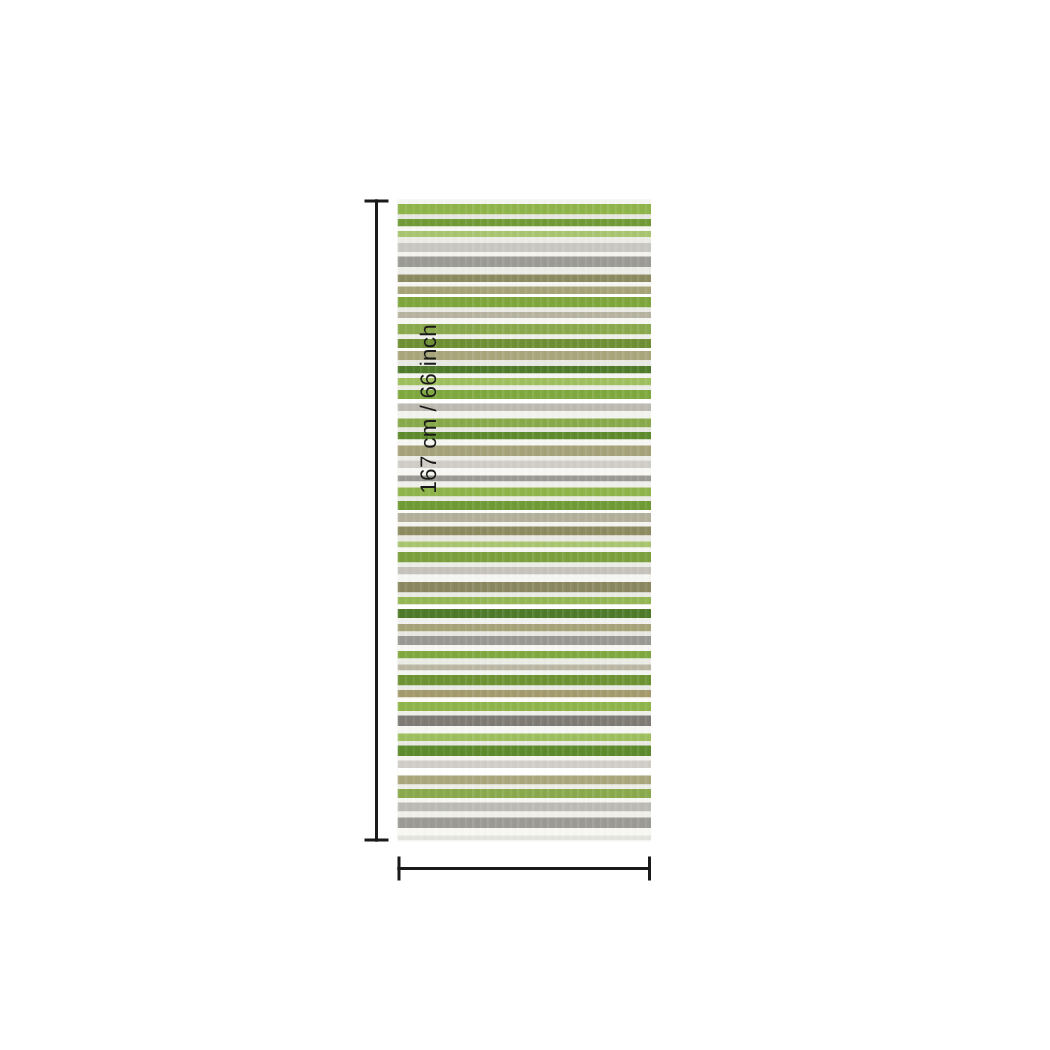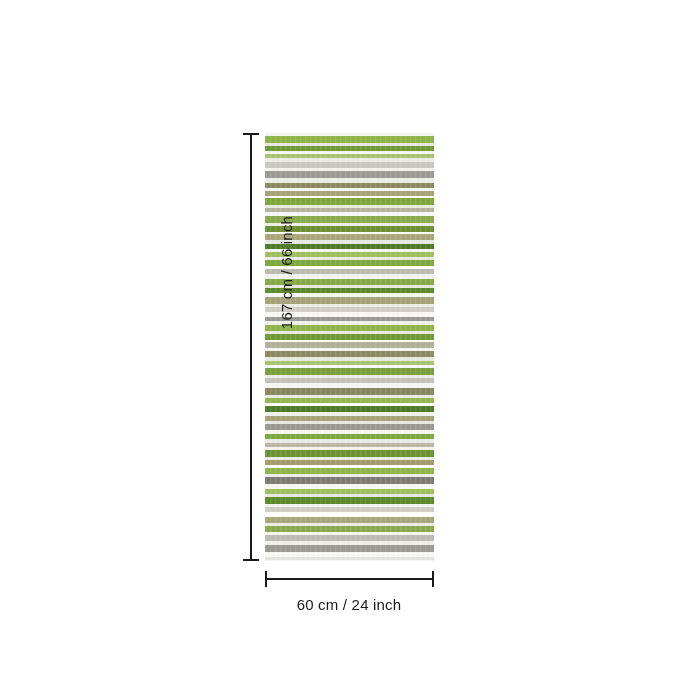--- a/index.html
+++ b/index.html
@@ -217,15 +217,14 @@
   </div>
 
   <div class="v-line"></div>
   <div class="v-cap top"></div>
   <div class="v-cap bottom"></div>
   <div class="v-label">167 cm / 66 inch</div>
 
   <div class="h-line"></div>
   <div class="h-cap left"></div>
   <div class="h-cap right"></div>
-  <div class="h-label">60 cm / 24 inch</div>
 
 </div>
 
 </body></html>

